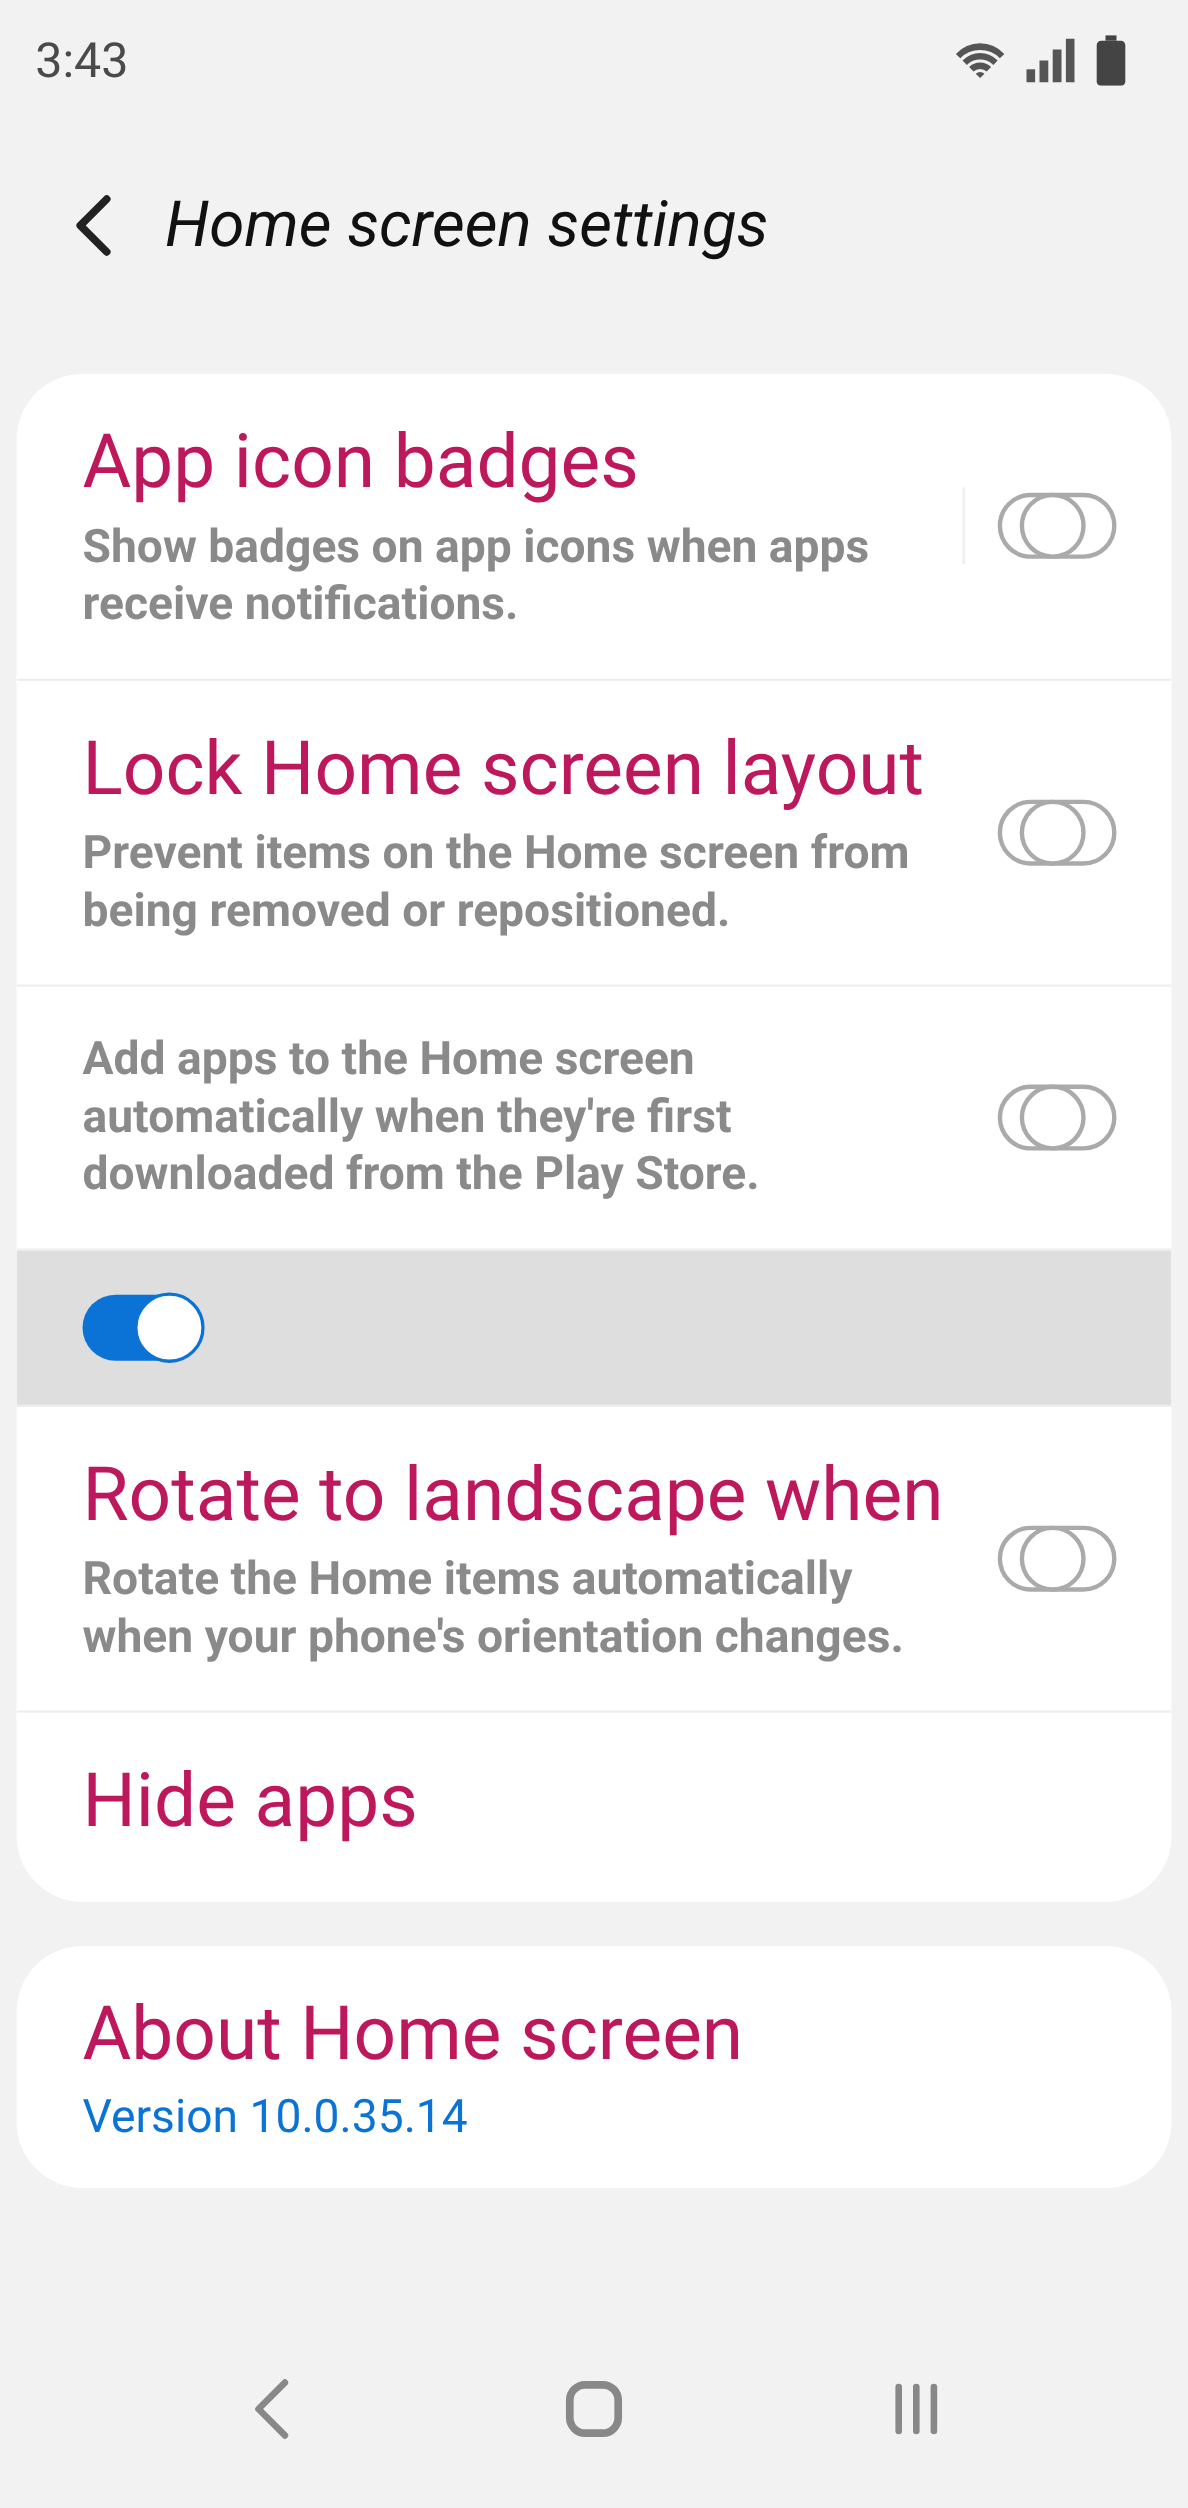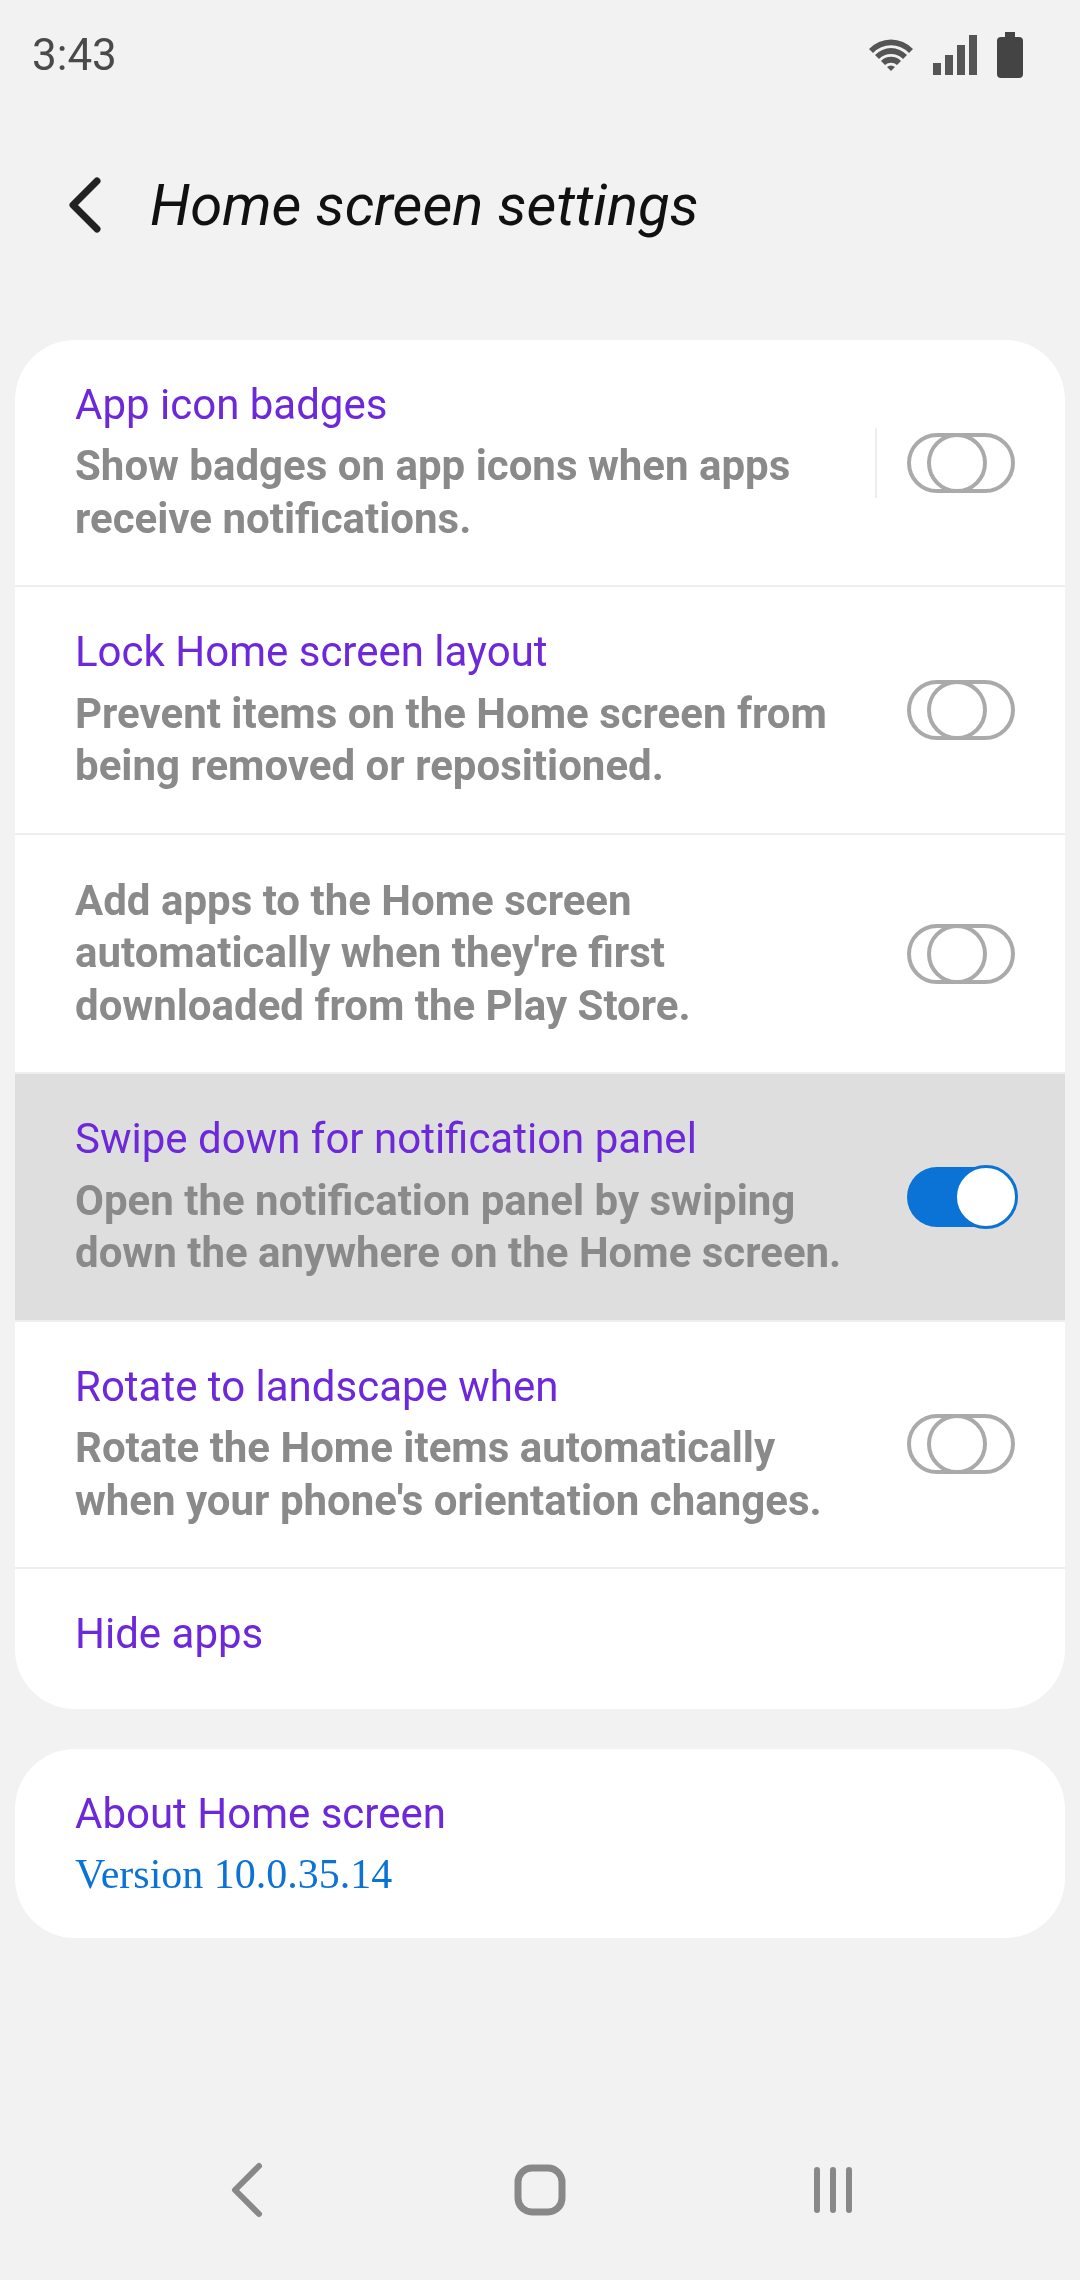--- a/index.html
+++ b/index.html
@@ -45,21 +45,21 @@
   .row {
     display: flex;
     align-items: center;
     padding: 40px 50px 40px 60px;
     border-bottom: 2px solid #eee;
     gap: 30px;
   }
   .row:last-child { border-bottom: none; }
   .row.highlight { background: #dedede; }
   .row-text { flex: 1; }
-  .row-title { font-size: 42px; line-height: 1.2; color: #6d28d9; margin-bottom: 10px; }
+  .row-title { font-size: 68px; line-height: 1.2; color: #be185d; margin-bottom: 10px; }
   .row-sub   { font-size: 42px; line-height: 1.25; color: #8a8a8a; font-weight: bold; }
   .row .vsep { width: 2px; height: 70px; background: #eee; }
 
   
   .toggle {
     width: 108px; height: 60px;
     border-radius: 40px;
     position: relative;
     flex-shrink: 0;
   }
@@ -84,21 +84,21 @@
     content: "";
     position: absolute;
     width: 58px; height: 58px;
     border: 3px solid #0b73d6;
     border-radius: 50%;
     background: #fff;
     right: -3px; top: 50%;
     transform: translateY(-50%);
   }
 
-  .version { font-size: 42px; color: #0b73d6; margin-top: 6px; font-family: Liberation Serif, serif; }
+  .version { font-size: 42px; color: #0b73d6; margin-top: 6px; }
 
   
   .navbar {
     position: absolute;
     bottom: 0; left: 0; right: 0;
     height: 180px;
     display: flex;
     align-items: center;
     justify-content: space-around;
     padding: 0 100px;
@@ -152,24 +152,20 @@
       </div>
       <div class="toggle off"></div>
     </div>
     <div class="row">
       <div class="row-text">
         <div class="row-sub">Add apps to the Home screen automatically when they're first downloaded from the Play Store.</div>
       </div>
       <div class="toggle off"></div>
     </div>
     <div class="row highlight">
-      <div class="row-text">
-        <div class="row-title">Swipe down for notification panel</div>
-        <div class="row-sub">Open the notification panel by swiping down the anywhere on the Home screen.</div>
-      </div>
       <div class="toggle on"></div>
     </div>
     <div class="row">
       <div class="row-text">
         <div class="row-title">Rotate to landscape when</div>
         <div class="row-sub">Rotate the Home items automatically when your phone's orientation changes.</div>
       </div>
       <div class="toggle off"></div>
     </div>
     <div class="row">

